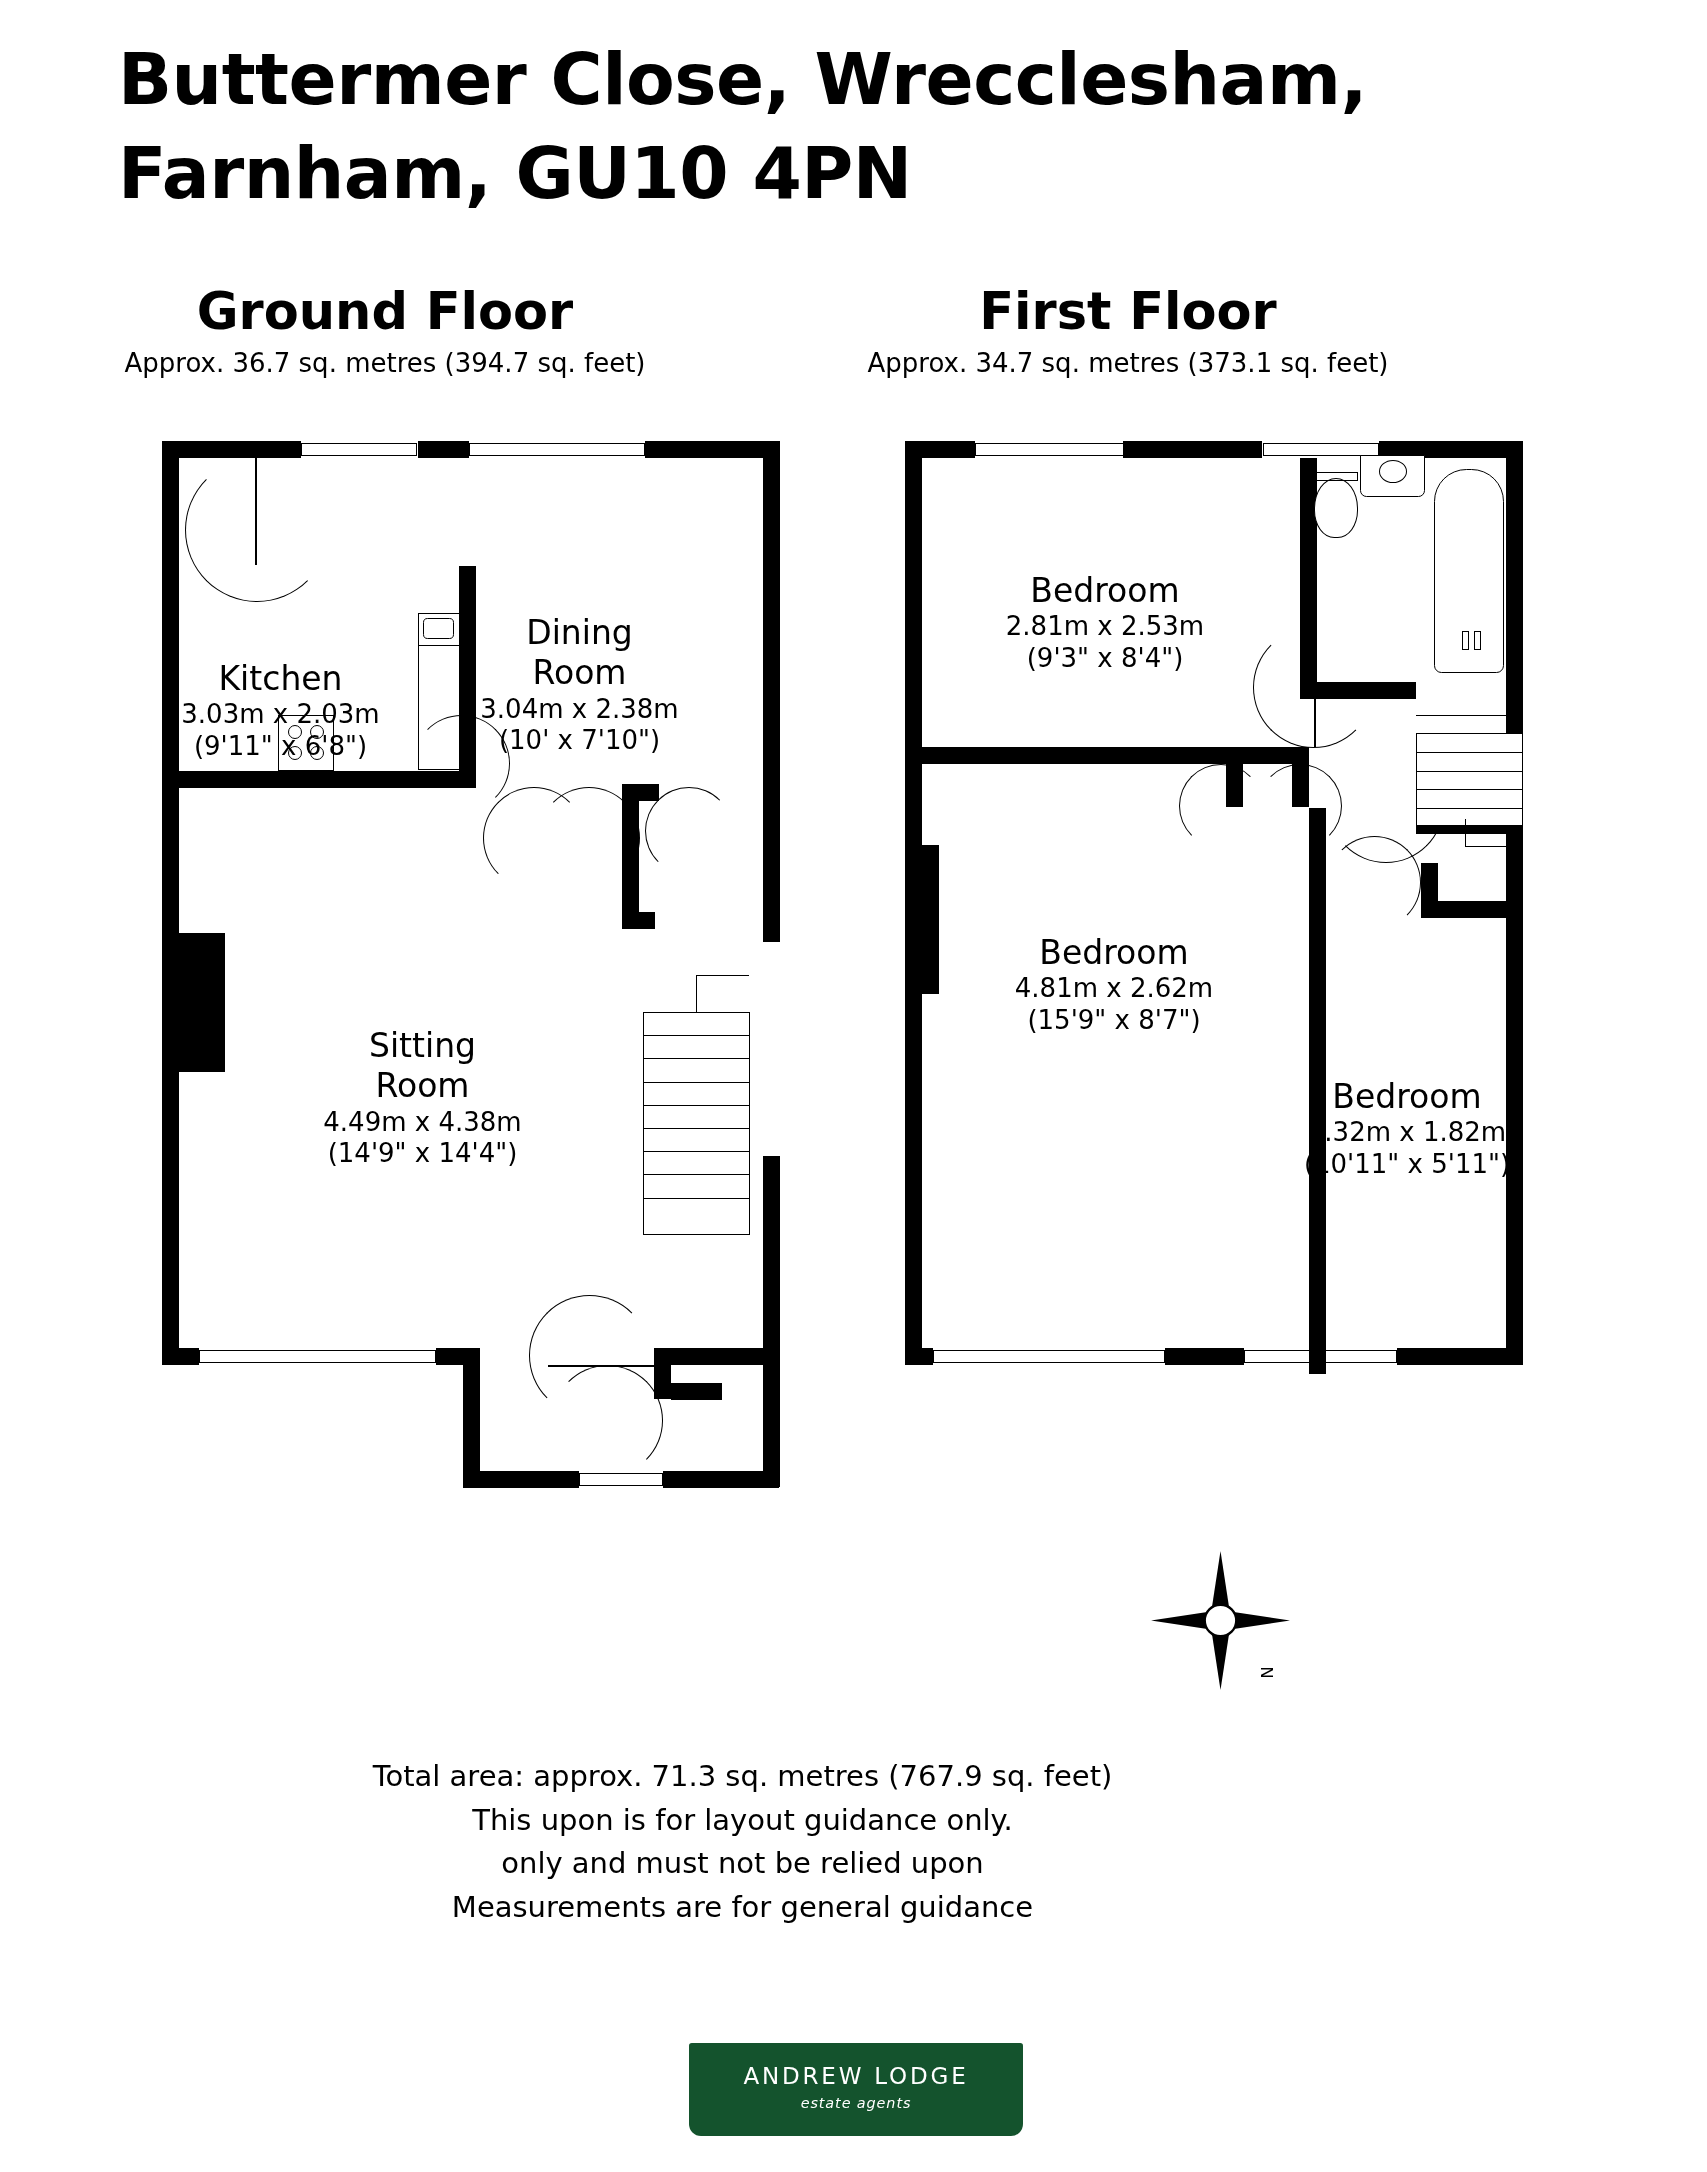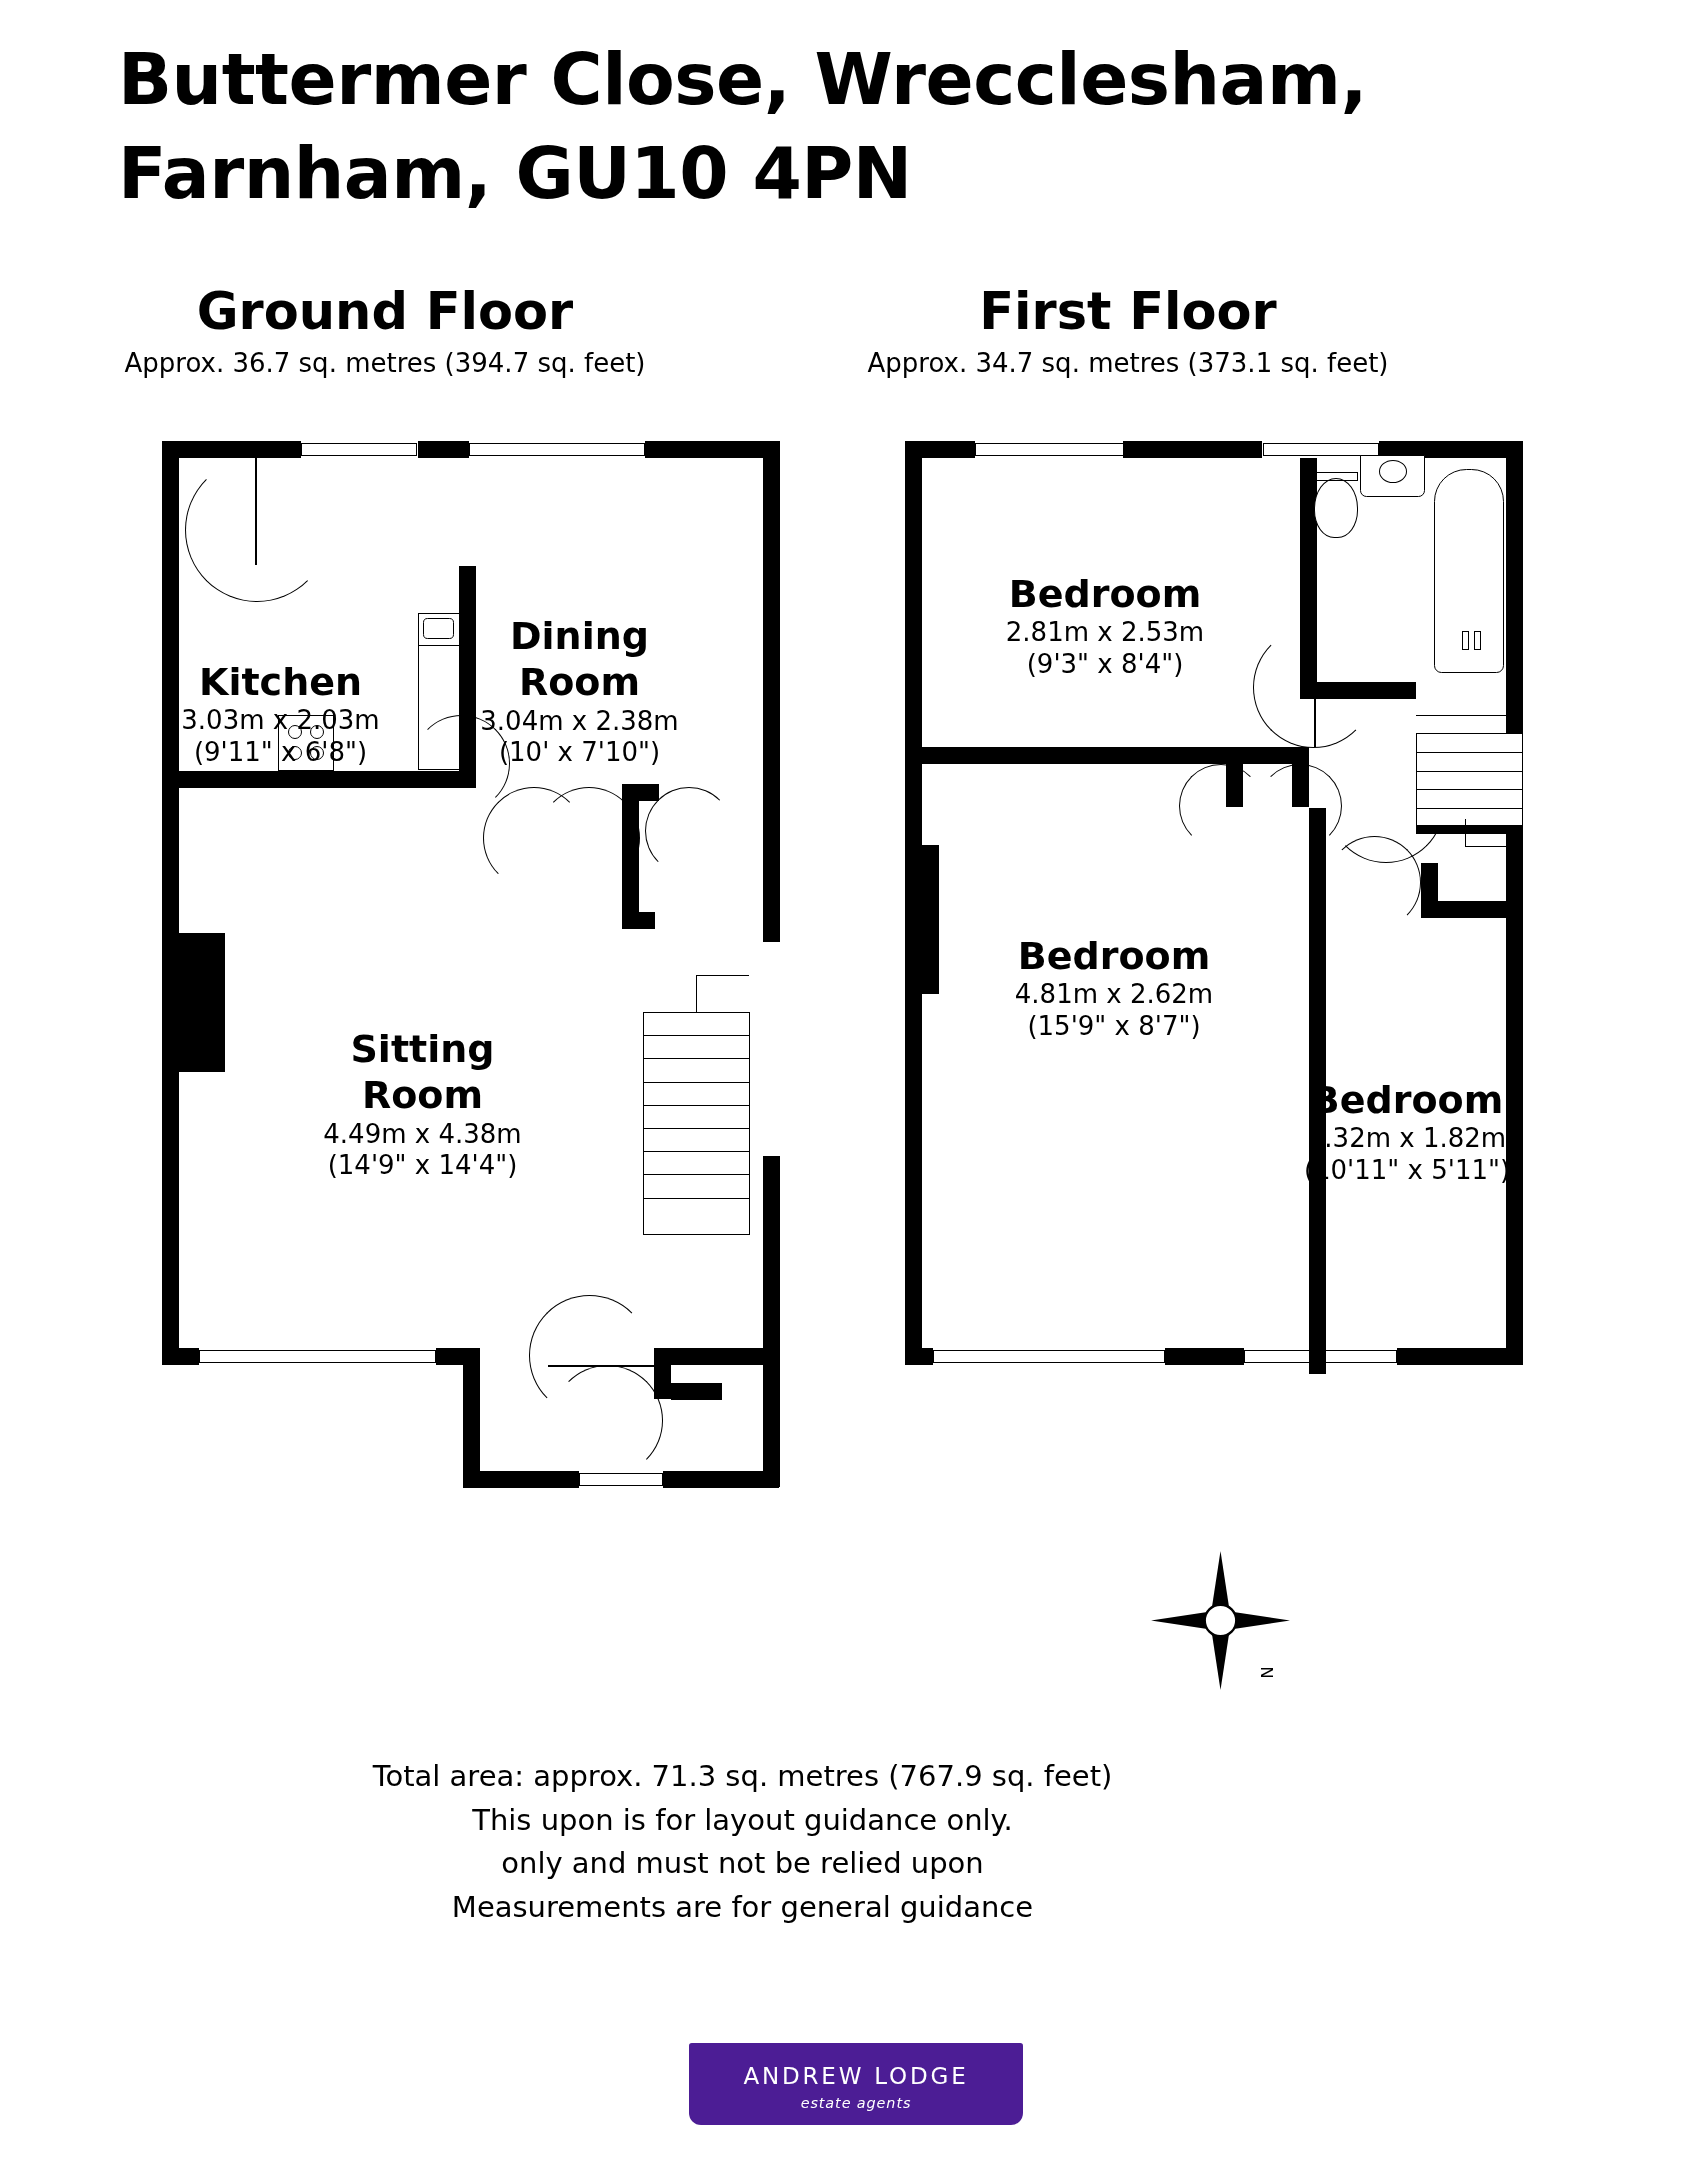--- a/index.html
+++ b/index.html
@@ -62,22 +62,22 @@
   .thinline { position: absolute; background: #000000; }
   .white { position: absolute; background: #ffffff; }
 
   
   .room {
     position: absolute;
     text-align: center;
     line-height: 1.22;
   }
   .room .rname {
-    font-size: 38px;
-    font-weight: bold;
+    font-size: 33px;
+    font-weight: normal;
   }
   .room .rdim {
     font-size: 26px;
     font-weight: normal;
   }
 
   
   .arc {
     position: absolute;
     border: 1.4px solid #000000;
@@ -99,22 +99,22 @@
     font-size: 29px;
     line-height: 1.50;
   }
 
   
   .logo {
     position: absolute;
     left: 689px;
     top: 2043px;
     width: 334px;
-    height: 82px;
-    background: #4c1d95;
+    height: 93px;
+    background: #14532d;
     border-radius: 2.8px 2.8px 12px 12px;
     color: #ffffff;
     text-align: center;
   }
   .logo .l1 {
     font-size: 23px;
     letter-spacing: 2.8px;
     padding-top: 20.4px;
   }
   .logo .l2 {

